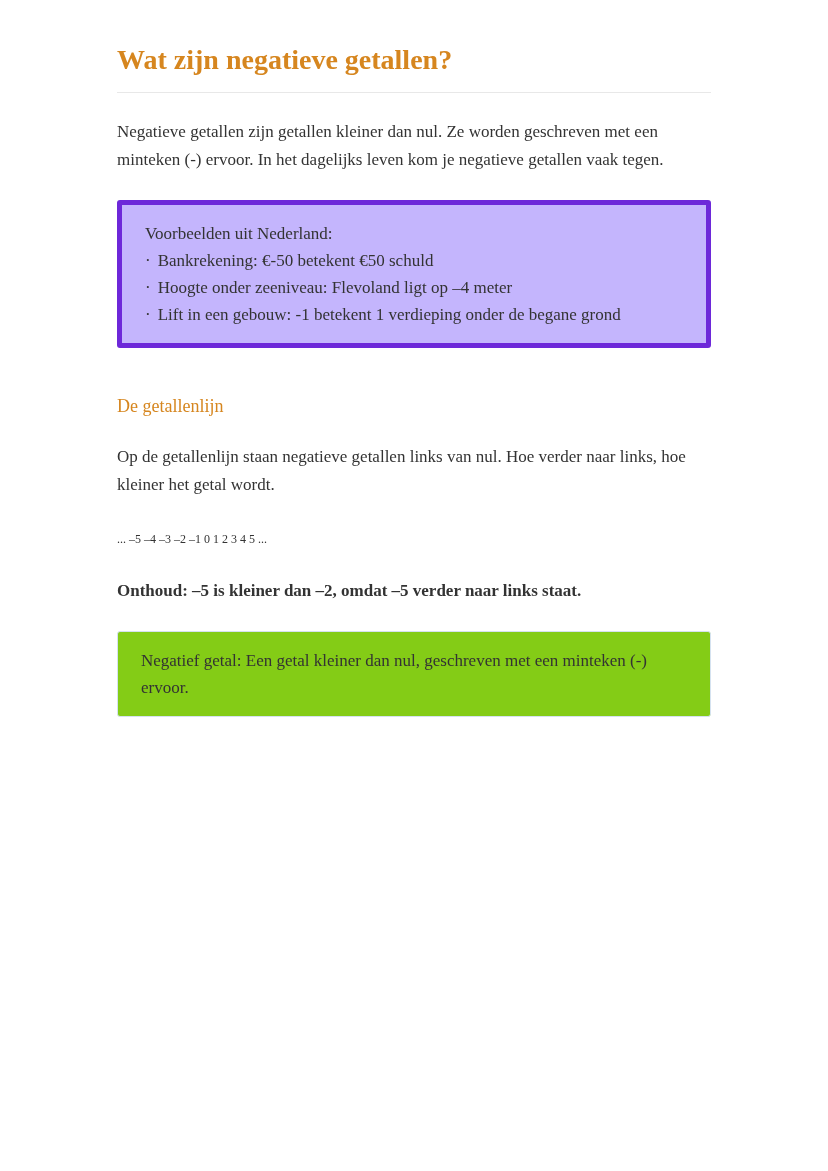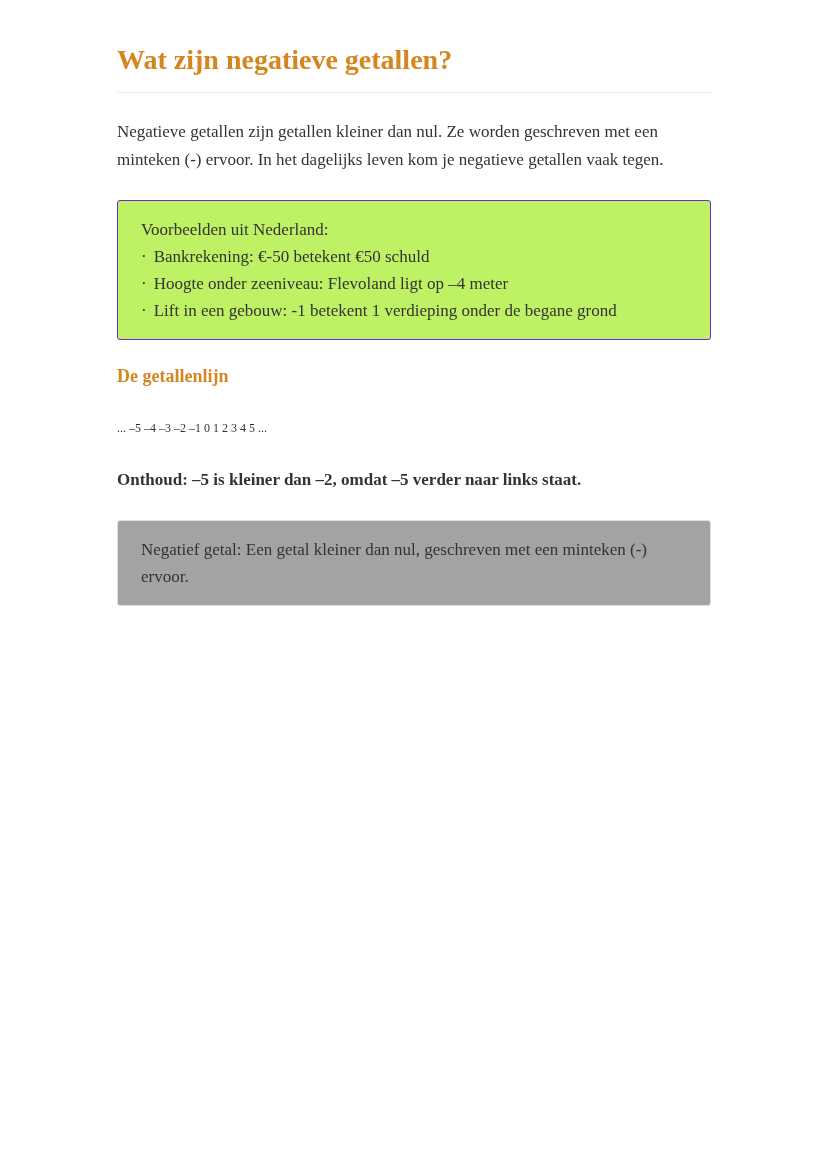--- a/index.html
+++ b/index.html
@@ -36,40 +36,40 @@
     margin: 25px 0 24px;
   }
   .callout {
     border-radius: 3px;
     padding: 15px 23px;
     font-size: 17px;
     line-height: 27px;
     color: #333333;
   }
   .callout-green {
-    background: #bef264;
-    border: 1px solid #6d28d9;
+    background: #c4b5fd;
+    border: 5px solid #6d28d9;
     margin: 26px 0 0;
   }
   .callout-blue {
-    background: #a3a3a3;
+    background: #84cc16;
     border: 1px solid #d5e2f0;
     margin: 26px 0 0;
   }
   .callout .line { display: block; }
   .bullet-line .bullet {
     display: inline-block;
     margin-right: 7px;
   }
   .section-heading {
     font-size: 18px;
     line-height: 1.2;
-    font-weight: 700;
+    font-weight: 400;
     color: #d6861f;
-    margin: 26px 0 0;
+    margin: 48px 0 0;
   }
   .numberline {
     font-size: 12px;
     line-height: 28px;
     margin: 26px 0 24px;
   }
   .note {
     font-size: 17px;
     line-height: 28px;
     margin: 24px 0 0;
@@ -87,20 +87,21 @@
 
   <div class="callout callout-green">
     <span class="line">Voorbeelden uit Nederland:</span>
     <span class="line bullet-line"><span class="bullet">·</span><span>Bankrekening: €-50 betekent €50 schuld</span></span>
     <span class="line bullet-line"><span class="bullet">·</span><span>Hoogte onder zeeniveau: Flevoland ligt op –4 meter</span></span>
     <span class="line bullet-line"><span class="bullet">·</span><span>Lift in een gebouw: -1 betekent 1 verdieping onder de begane grond</span></span>
   </div>
 
   <h2 class="section-heading">De getallenlijn</h2>
 
+  <p class="body-text">Op de getallenlijn staan negatieve getallen links van nul. Hoe verder naar links, hoe kleiner het getal wordt.</p>
 
   <p class="numberline">... –5 –4 –3 –2 –1 0 1 2 3 4 5 ...</p>
 
   <p class="note">Onthoud: –5 is kleiner dan –2, omdat –5 verder naar links staat.</p>
 
   <div class="callout callout-blue">
     <span class="line">Negatief getal: Een getal kleiner dan nul, geschreven met een minteken (-) ervoor.</span>
   </div>
 
 </div>

